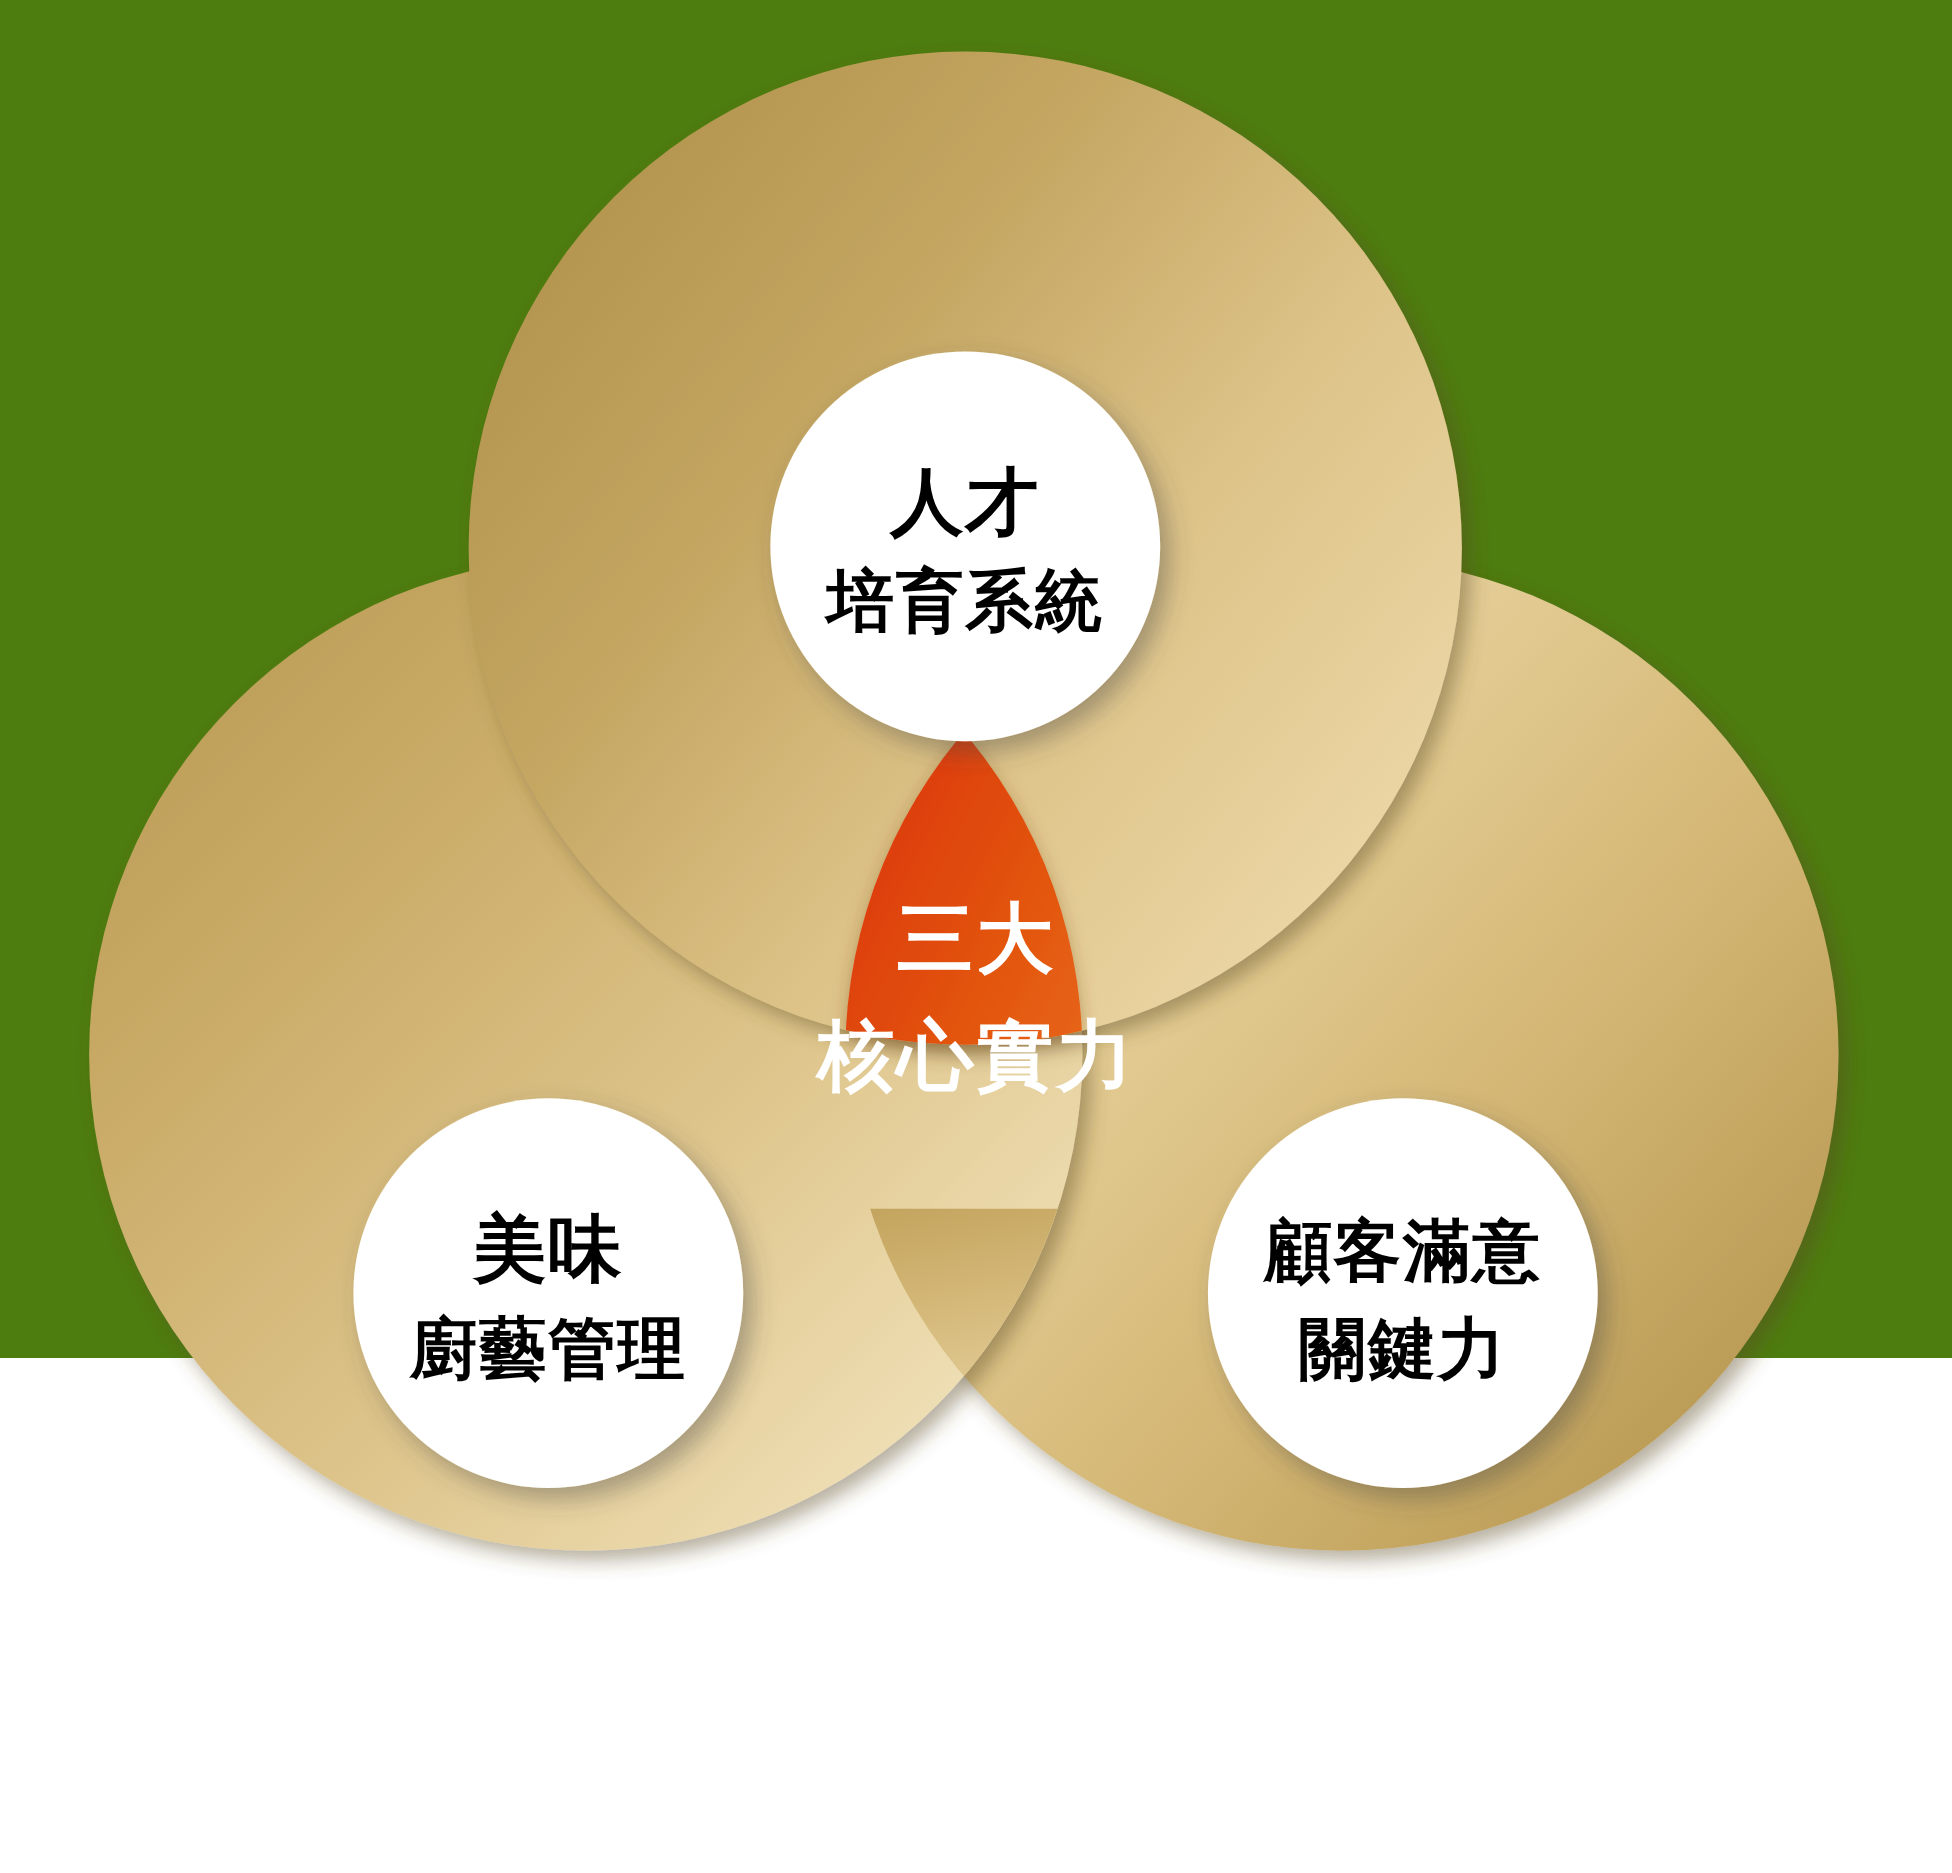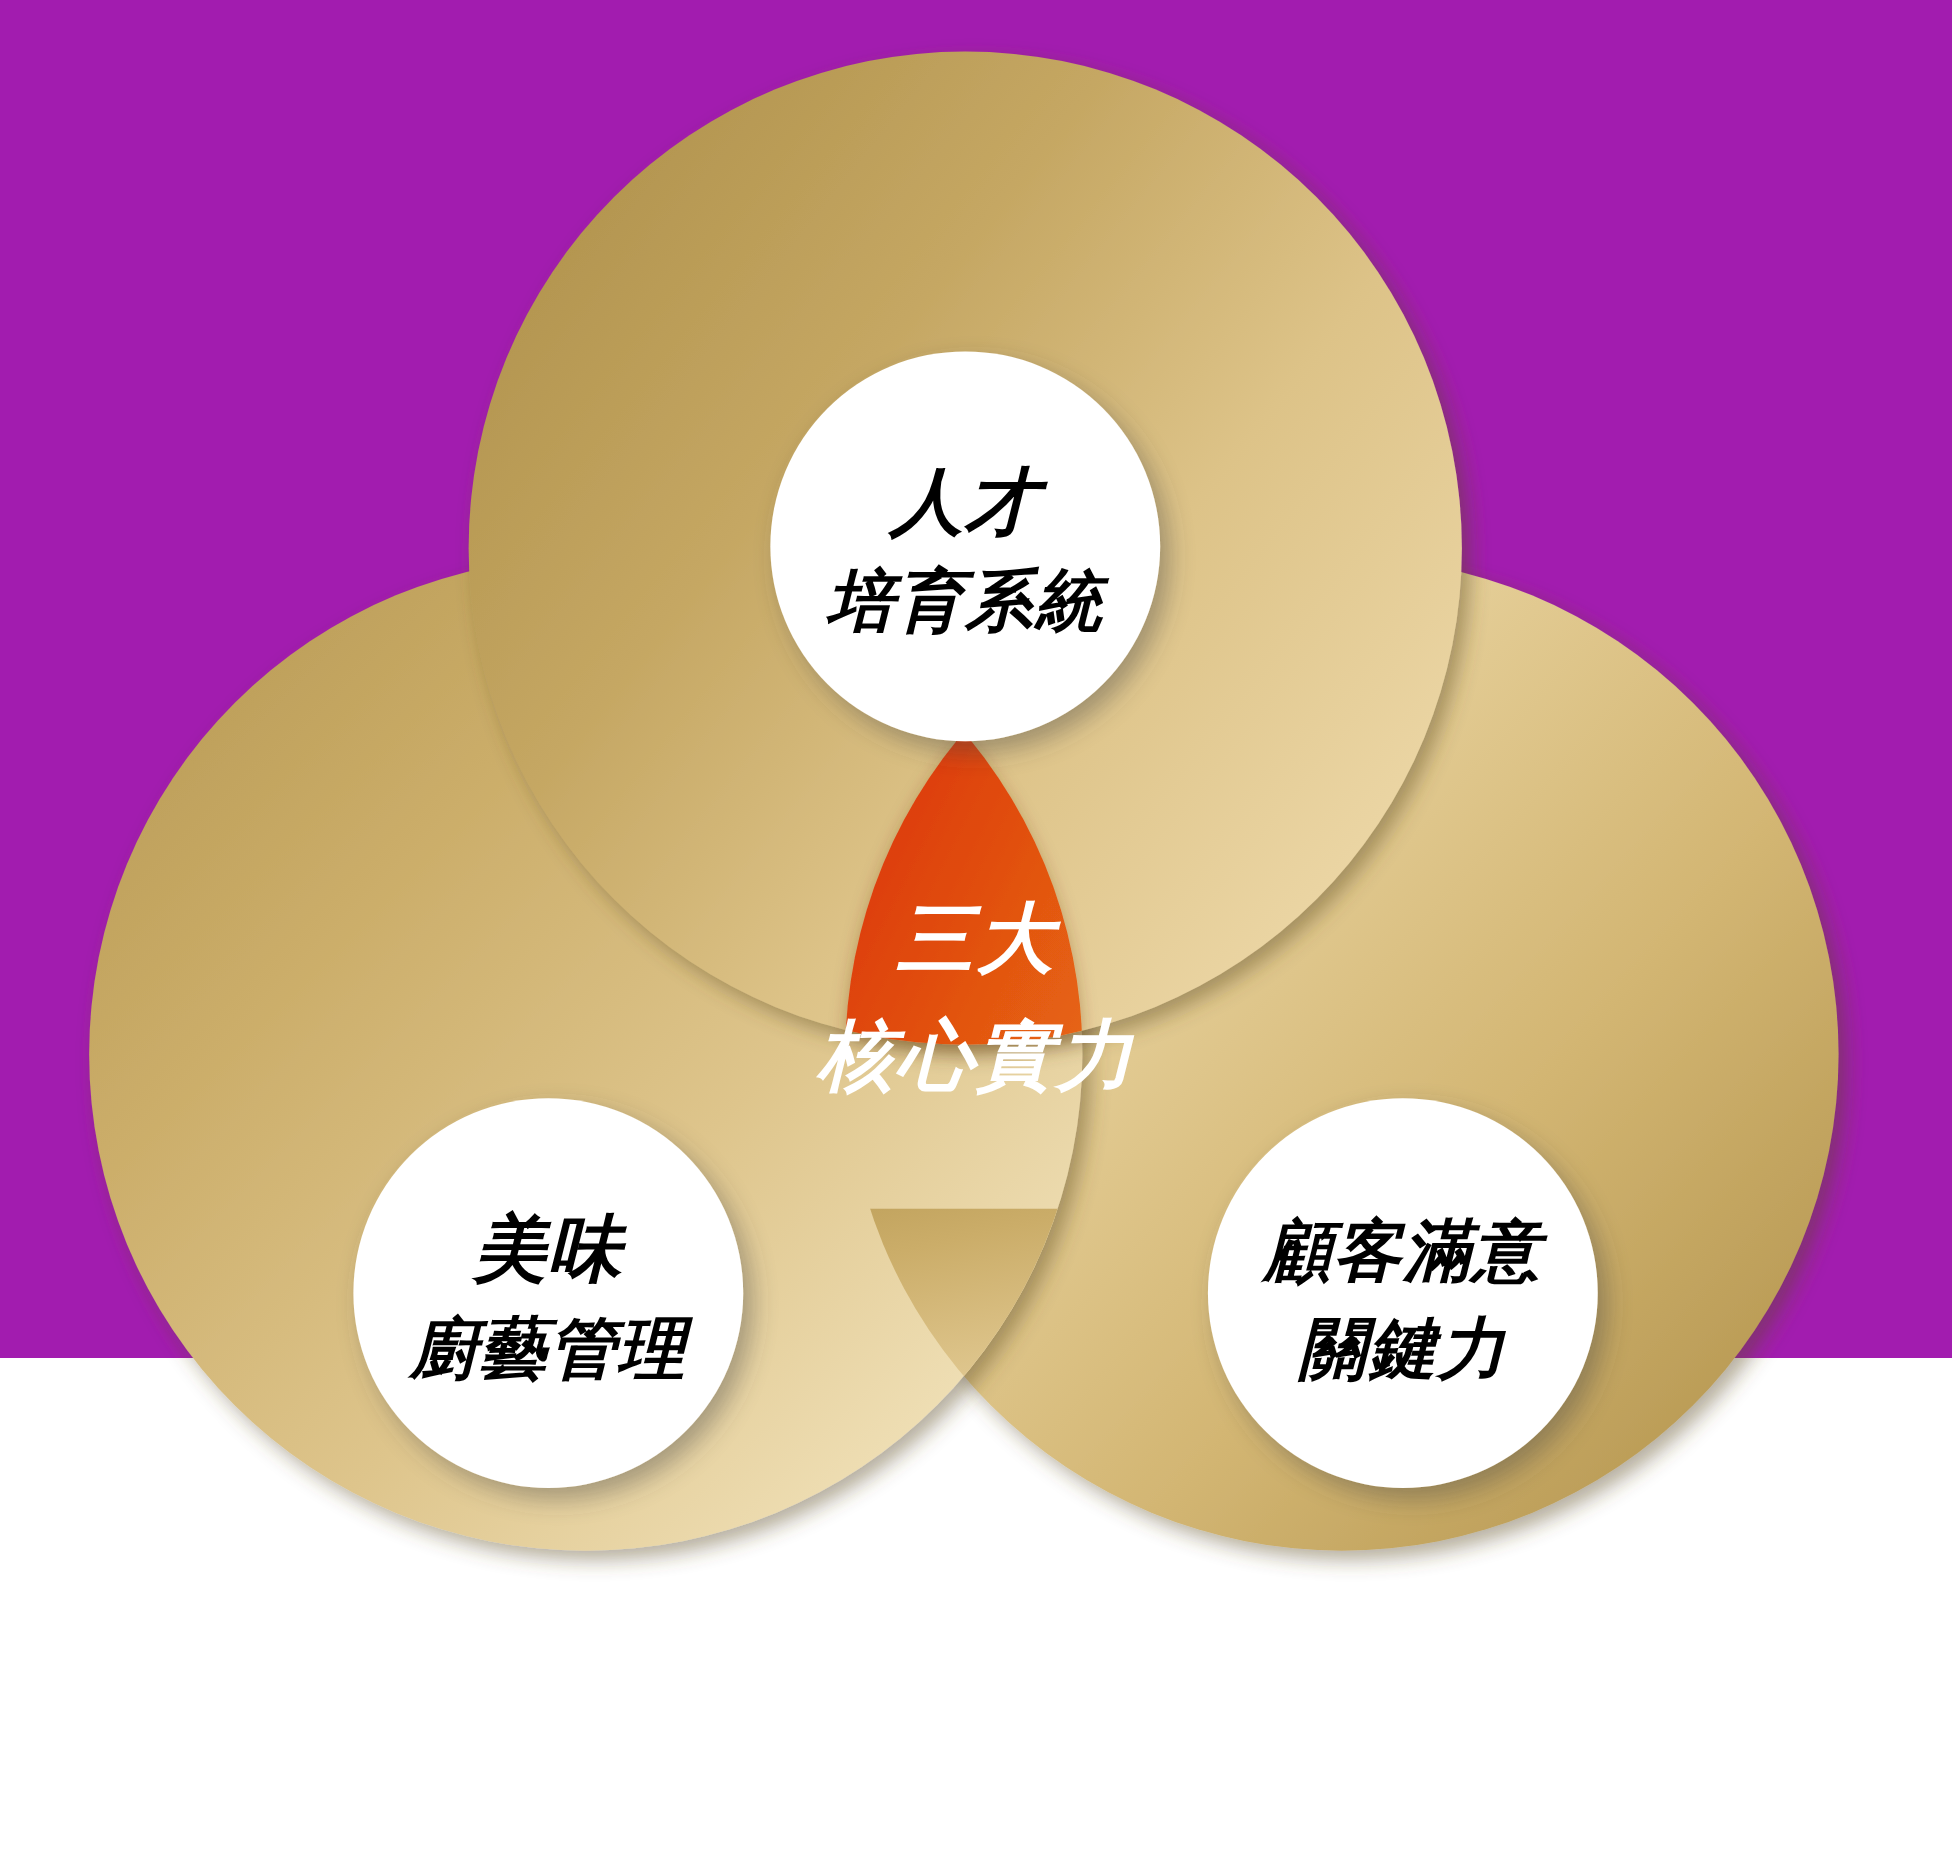--- a/index.html
+++ b/index.html
@@ -1,18 +1,18 @@
 <!DOCTYPE html>
 <html style="font-size:15px"><head>
 <meta charset="utf-8">
 <style>
   html,body{margin:0;padding:0;background:#ffffff;}
   body{width:1953px;height:1874px;overflow:hidden;
        font-family:"DejaVu Sans","Liberation Sans",sans-serif;}
-  #stage{position:relative;width:1953px;height:1358px;background:#a21caf;font-style:italic;}
+  #stage{position:relative;width:1953px;height:1358px;background:#4d7c0f;}
   svg#venn{position:absolute;left:0;top:0;width:1953px;height:1874px;display:block;}
   .lbl-text{font-weight:bold;fill:#000000;
             font-family:"DejaVu Sans","Liberation Sans",sans-serif;
             letter-spacing:2px;}
   .center-text{font-weight:bold;fill:#ffffff;
             font-family:"DejaVu Sans","Liberation Sans",sans-serif;
             letter-spacing:3px;}
 </style>
 </head>
 <body>

